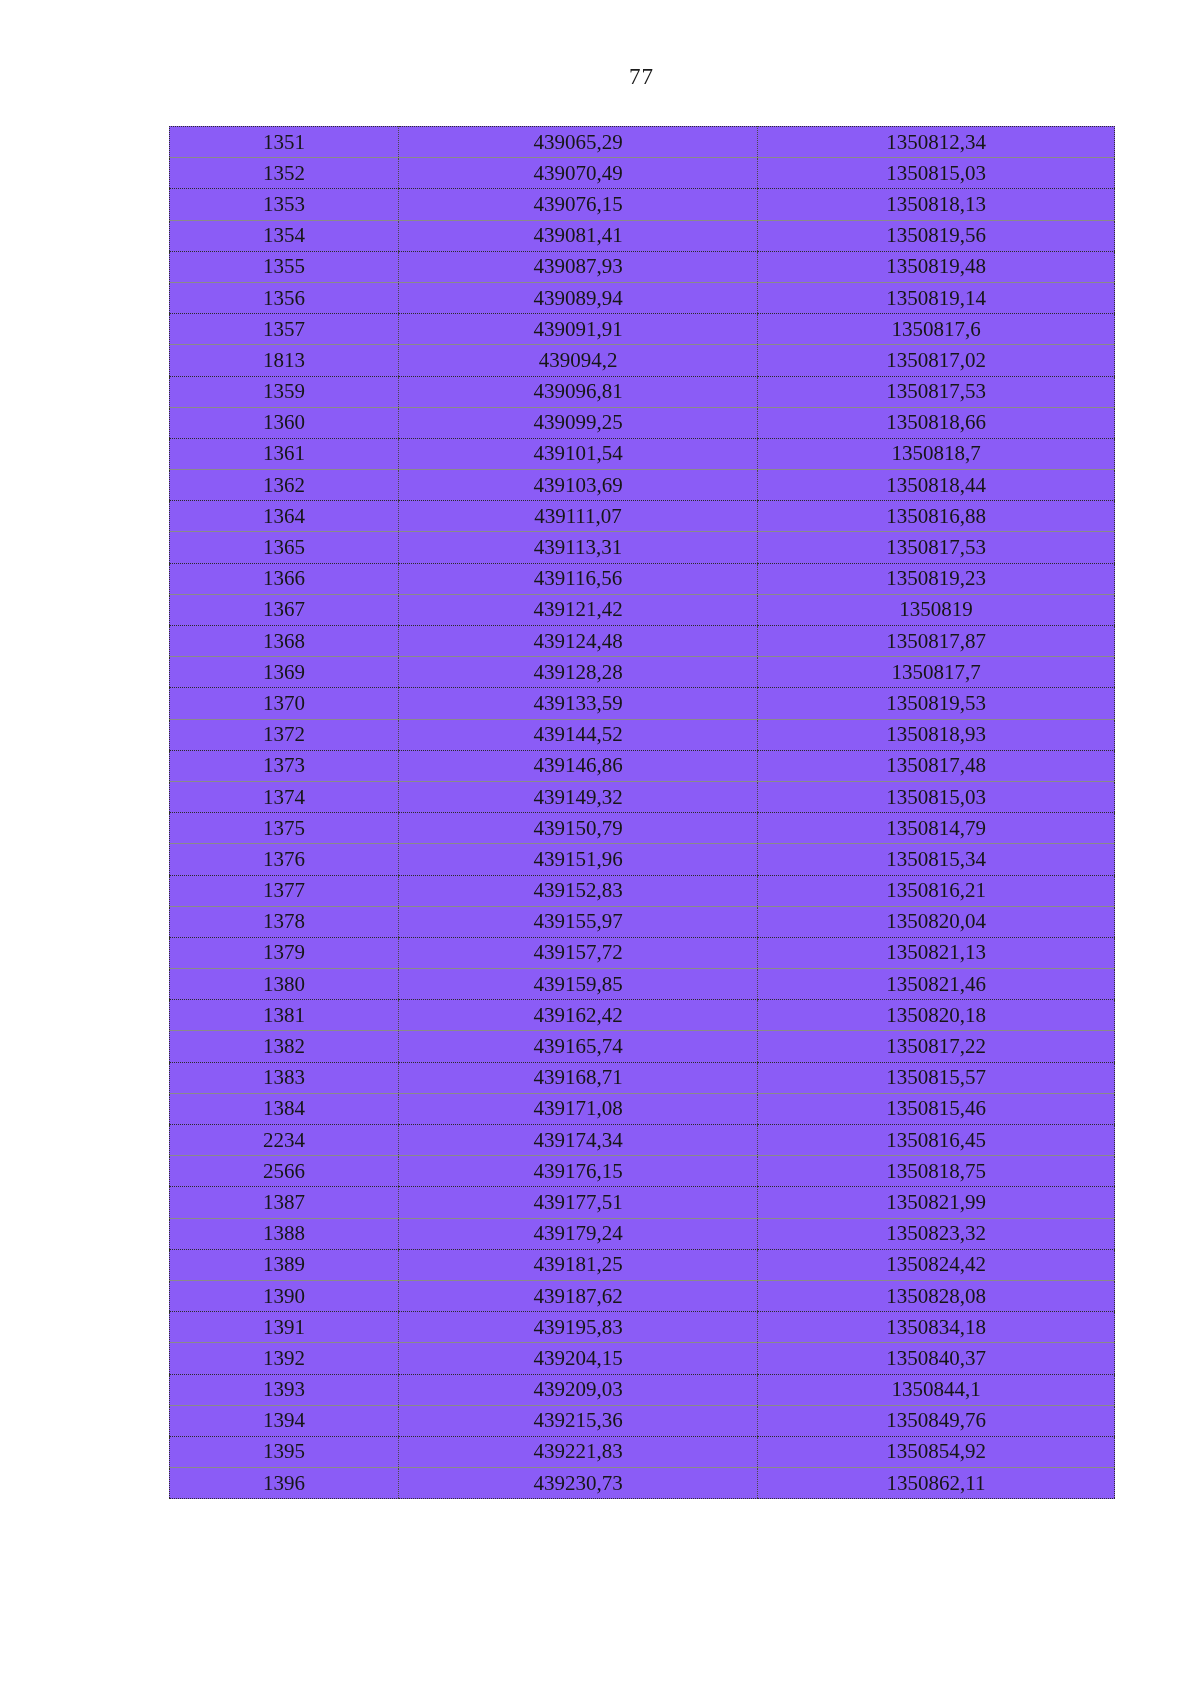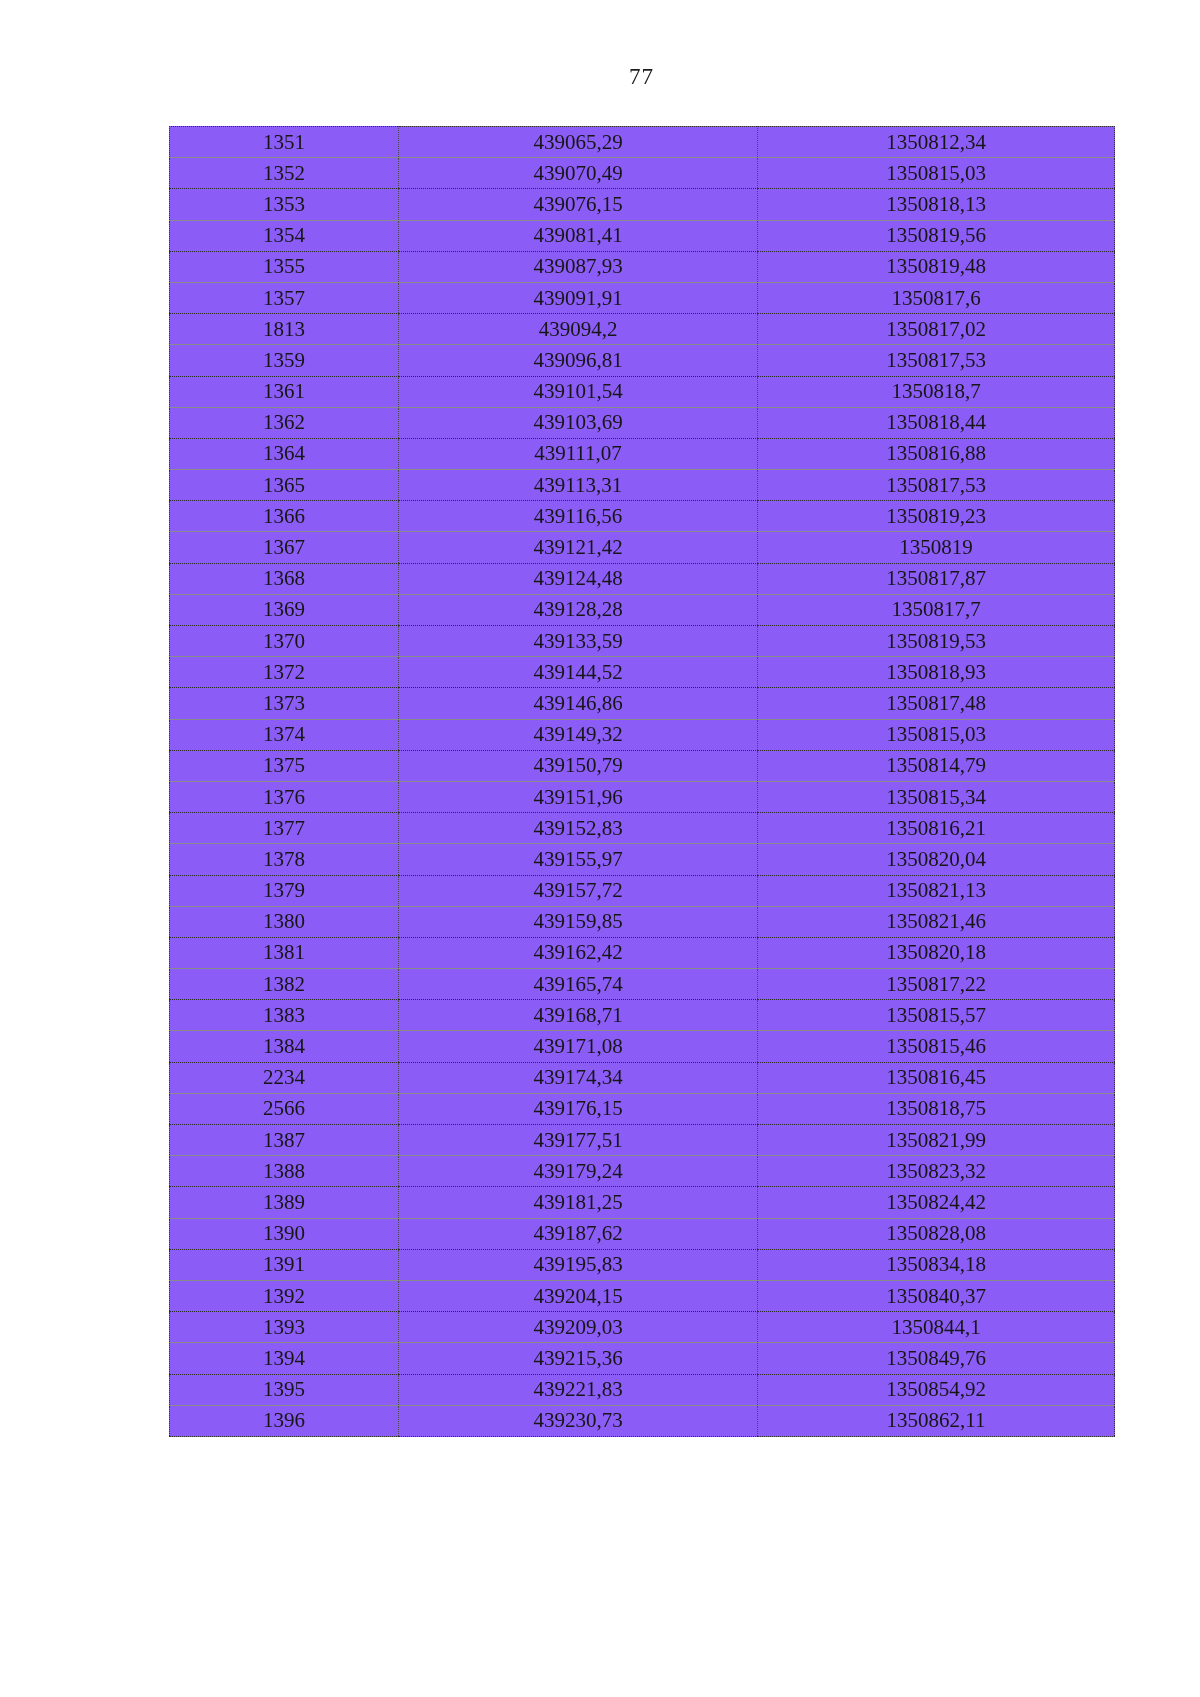--- a/index.html
+++ b/index.html
@@ -101,35 +101,45 @@
             <td>1354</td>
             <td>439081,41</td>
             <td>1350819,56</td>
           </tr>
           <tr>
             <td>1355</td>
             <td>439087,93</td>
             <td>1350819,48</td>
           </tr>
           <tr>
+            <td>1356</td>
+            <td>439089,94</td>
+            <td>1350819,14</td>
+          </tr>
+          <tr>
             <td>1357</td>
             <td>439091,91</td>
             <td>1350817,6</td>
           </tr>
           <tr>
             <td>1813</td>
             <td>439094,2</td>
             <td>1350817,02</td>
           </tr>
           <tr>
             <td>1359</td>
             <td>439096,81</td>
             <td>1350817,53</td>
           </tr>
           <tr>
+            <td>1360</td>
+            <td>439099,25</td>
+            <td>1350818,66</td>
+          </tr>
+          <tr>
             <td>1361</td>
             <td>439101,54</td>
             <td>1350818,7</td>
           </tr>
           <tr>
             <td>1362</td>
             <td>439103,69</td>
             <td>1350818,44</td>
           </tr>
           <tr>

